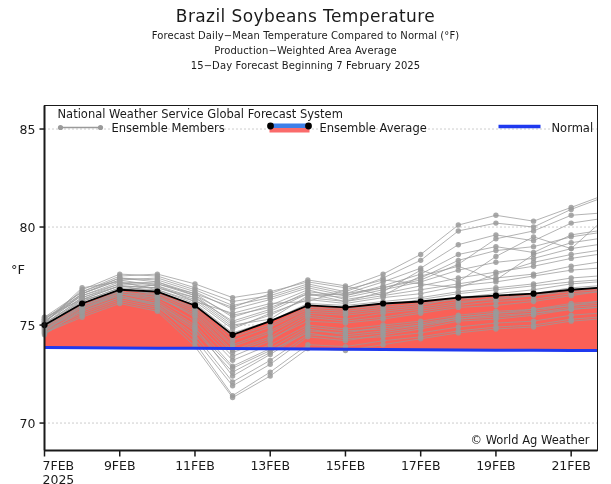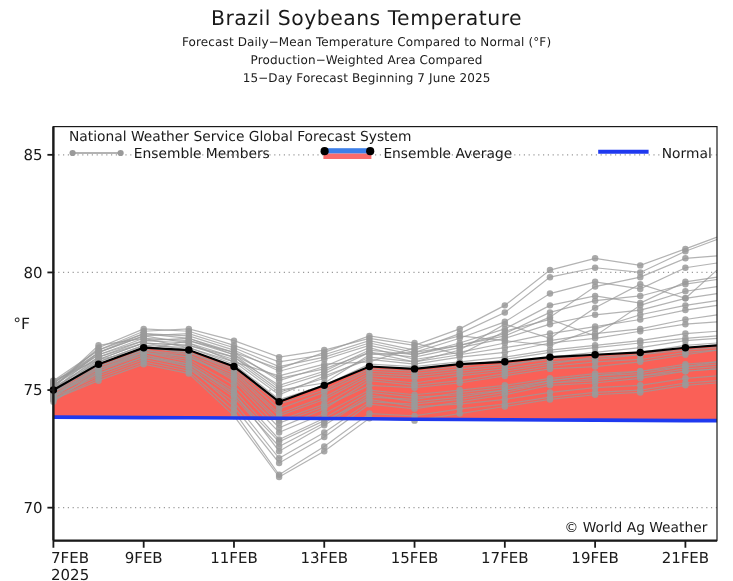--- a/index.html
+++ b/index.html
@@ -61,22 +61,22 @@
   }
 </style>
 </head>
 <body>
 
 <div id="chart-root">
 
   <div class="titles">
     <div class="title-main">Brazil Soybeans Temperature</div>
     <div class="title-sub">Forecast Daily−Mean Temperature Compared to Normal (°F)</div>
-    <div class="title-sub">Production−Weighted Area Compared</div>
-    <div class="title-sub">15−Day Forecast Beginning 7 June 2025</div>
+    <div class="title-sub">Production−Weighted Area Average</div>
+    <div class="title-sub">15−Day Forecast Beginning 7 February 2025</div>
   </div>
 
   <svg class="plot" id="plot-svg" width="611" height="484">
       <rect x="44.5" y="105.5" width="553" height="345" fill="#ffffff"></rect>
       <g>
         <line x1="44.5" x2="597.5" y1="423.0568181818181" y2="423.0568181818181" stroke="#9a9a9a" stroke-width="1" stroke-dasharray="1,3"></line>
         <line x1="44.5" x2="597.5" y1="325.0454545454545" y2="325.0454545454545" stroke="#9a9a9a" stroke-width="1" stroke-dasharray="1,3"></line>
         <line x1="44.5" x2="597.5" y1="227.0340909090909" y2="227.0340909090909" stroke="#9a9a9a" stroke-width="1" stroke-dasharray="1,3"></line>
         <line x1="44.5" x2="597.5" y1="129.0227272727273" y2="129.0227272727273" stroke="#9a9a9a" stroke-width="1" stroke-dasharray="1,3"></line>
       </g>

